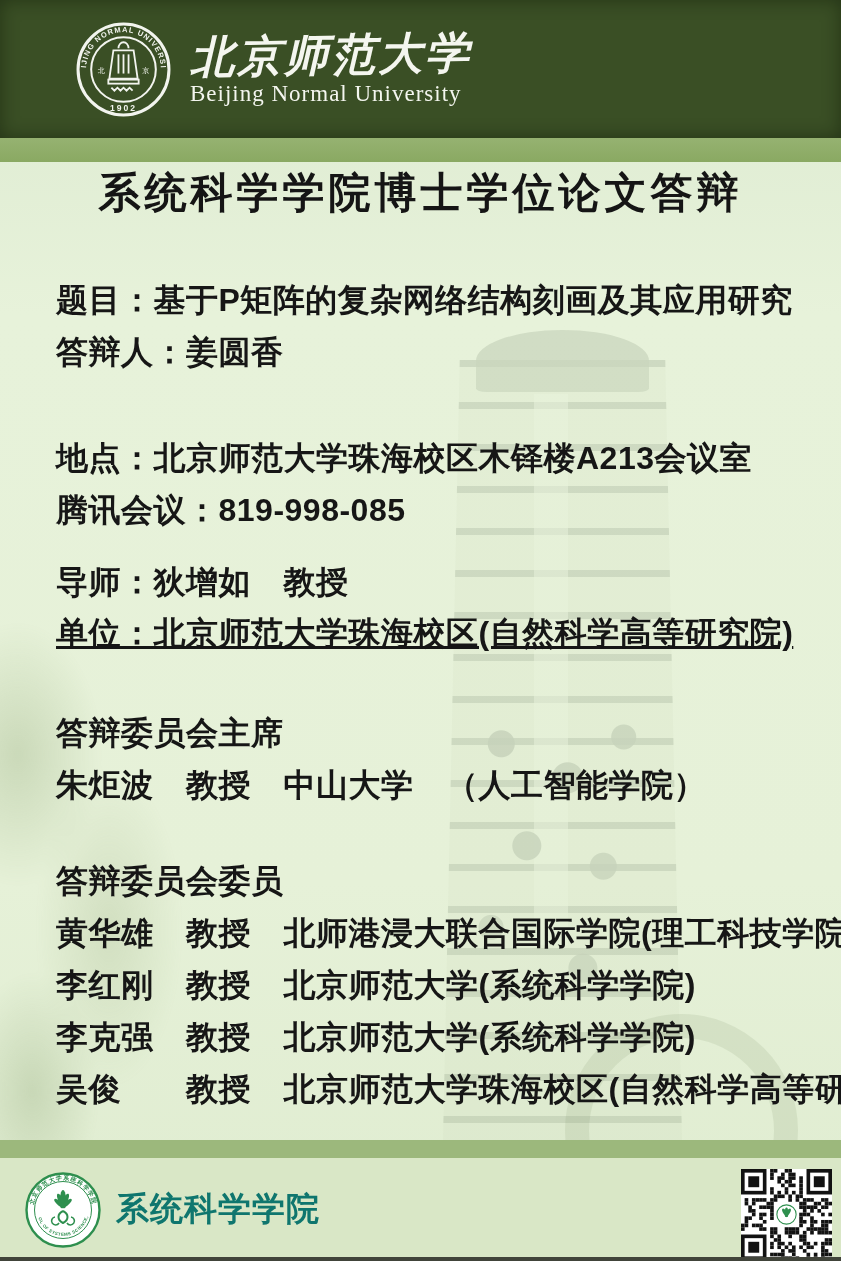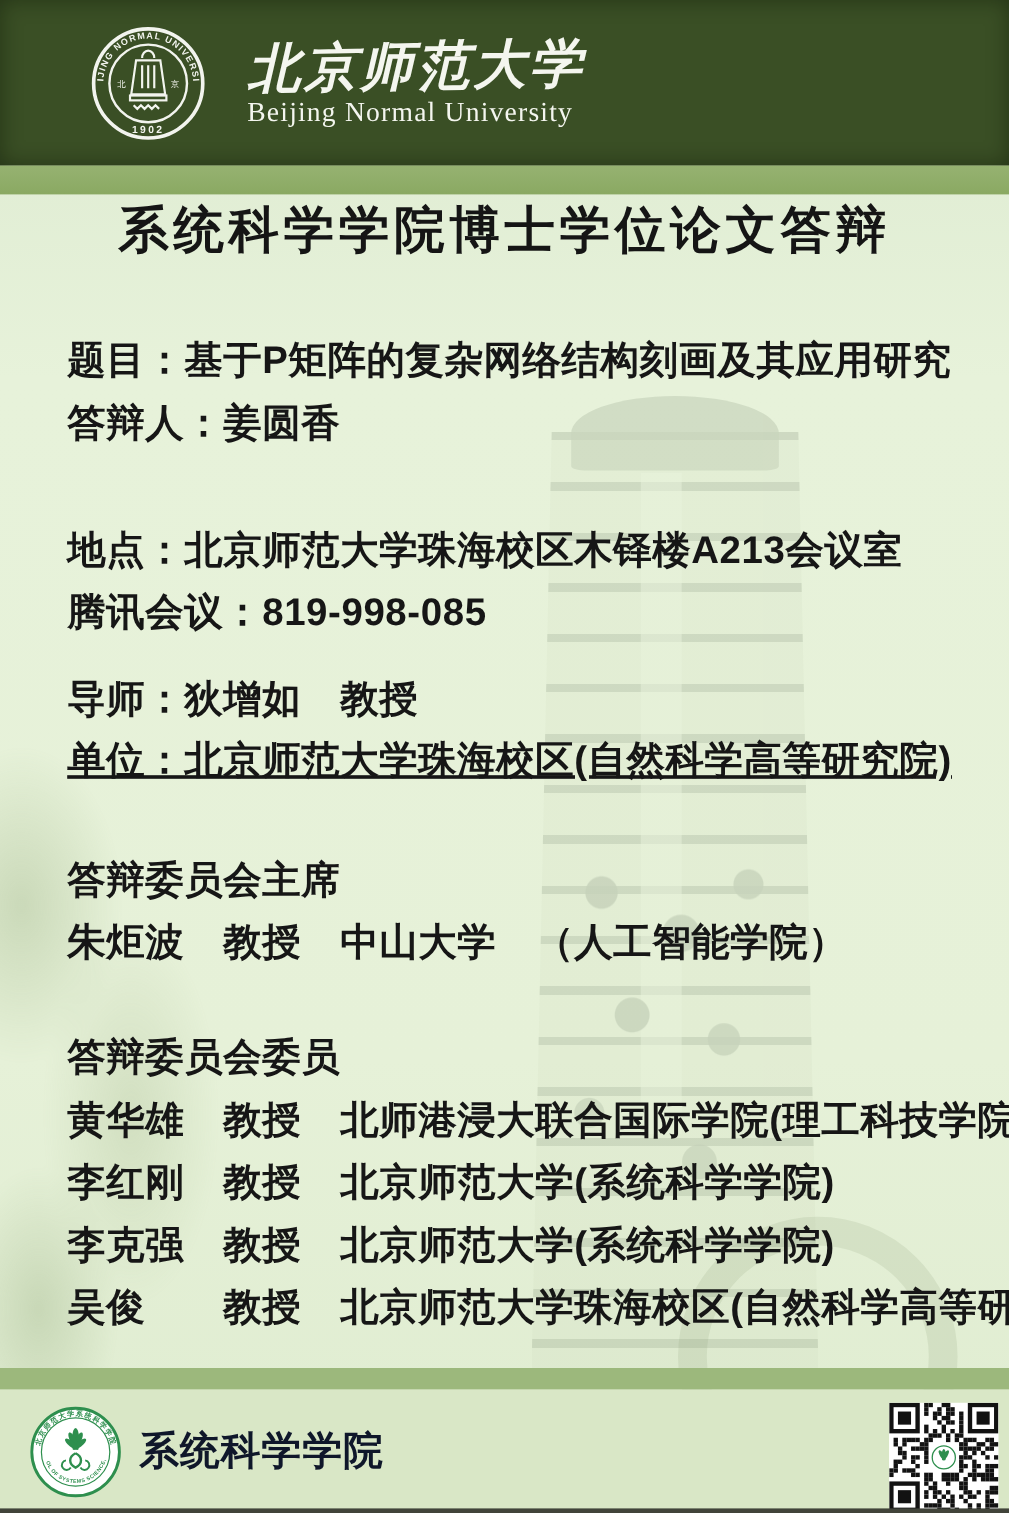--- a/index.html
+++ b/index.html
@@ -9,21 +9,21 @@
     font-family:"Liberation Sans","DejaVu Sans",sans-serif;
   }
   
   .hdr{
     position:absolute; top:0; left:0; width:841px; height:138px;
     background:#3a4f25;
     box-shadow:inset 0 0 18px rgba(10,20,5,.45);
     display:flex; align-items:center;
   }
   .hdr-seal{margin-left:75px; flex:0 0 auto;}
-  .brand{margin-left:34px; color:#f4f6ef;}
+  .brand{margin-left:18px; color:#f4f6ef;}
   .brand-cn{
     font-family:"Liberation Serif","DejaVu Serif",serif;
     font-style:italic; font-weight:700; font-size:44px; letter-spacing:3px;
     line-height:1; transform:rotate(-1deg); white-space:nowrap;
   }
   .brand-en{
     font-family:"Liberation Serif","DejaVu Serif",serif;
     font-size:23px; letter-spacing:1px; margin-top:4px; line-height:1;
   }
   
@@ -83,21 +83,21 @@
     background:
       radial-gradient(120px 190px at 22% 28%, rgba(122,148,94,.85), transparent 70%),
       radial-gradient(105px 230px at 60% 58%, rgba(138,160,110,.7), transparent 70%),
       radial-gradient(95px 170px at 28% 86%, rgba(118,145,92,.8), transparent 70%);}
   
   .ftr{position:absolute; top:1158px; left:0; width:841px; height:103px;
     background:#d9e7c6; display:flex; align-items:center;}
   .ftr::after{content:""; position:absolute; left:0; bottom:0; width:100%; height:4px;
     background:#41443a;}
   .ftr-seal{margin-left:24px; flex:0 0 auto;}
-  .ftr-name{margin-left:14px; font-size:33px; font-weight:700; color:#0f172a; letter-spacing:1px;}
+  .ftr-name{margin-left:14px; font-size:33px; font-weight:700; color:#0f766e; letter-spacing:1px;}
   .qr{position:absolute; right:9px; top:11px; width:91px; height:91px; background:#fff; padding:0;}
   .qr svg{display:block; width:91px; height:91px;}
 </style>
 </head>
 <body>
 
 <div class="poster">
 
   <div class="hdr">
     <svg class="hdr-seal" width="97" height="97" viewBox="0 0 96 96">

